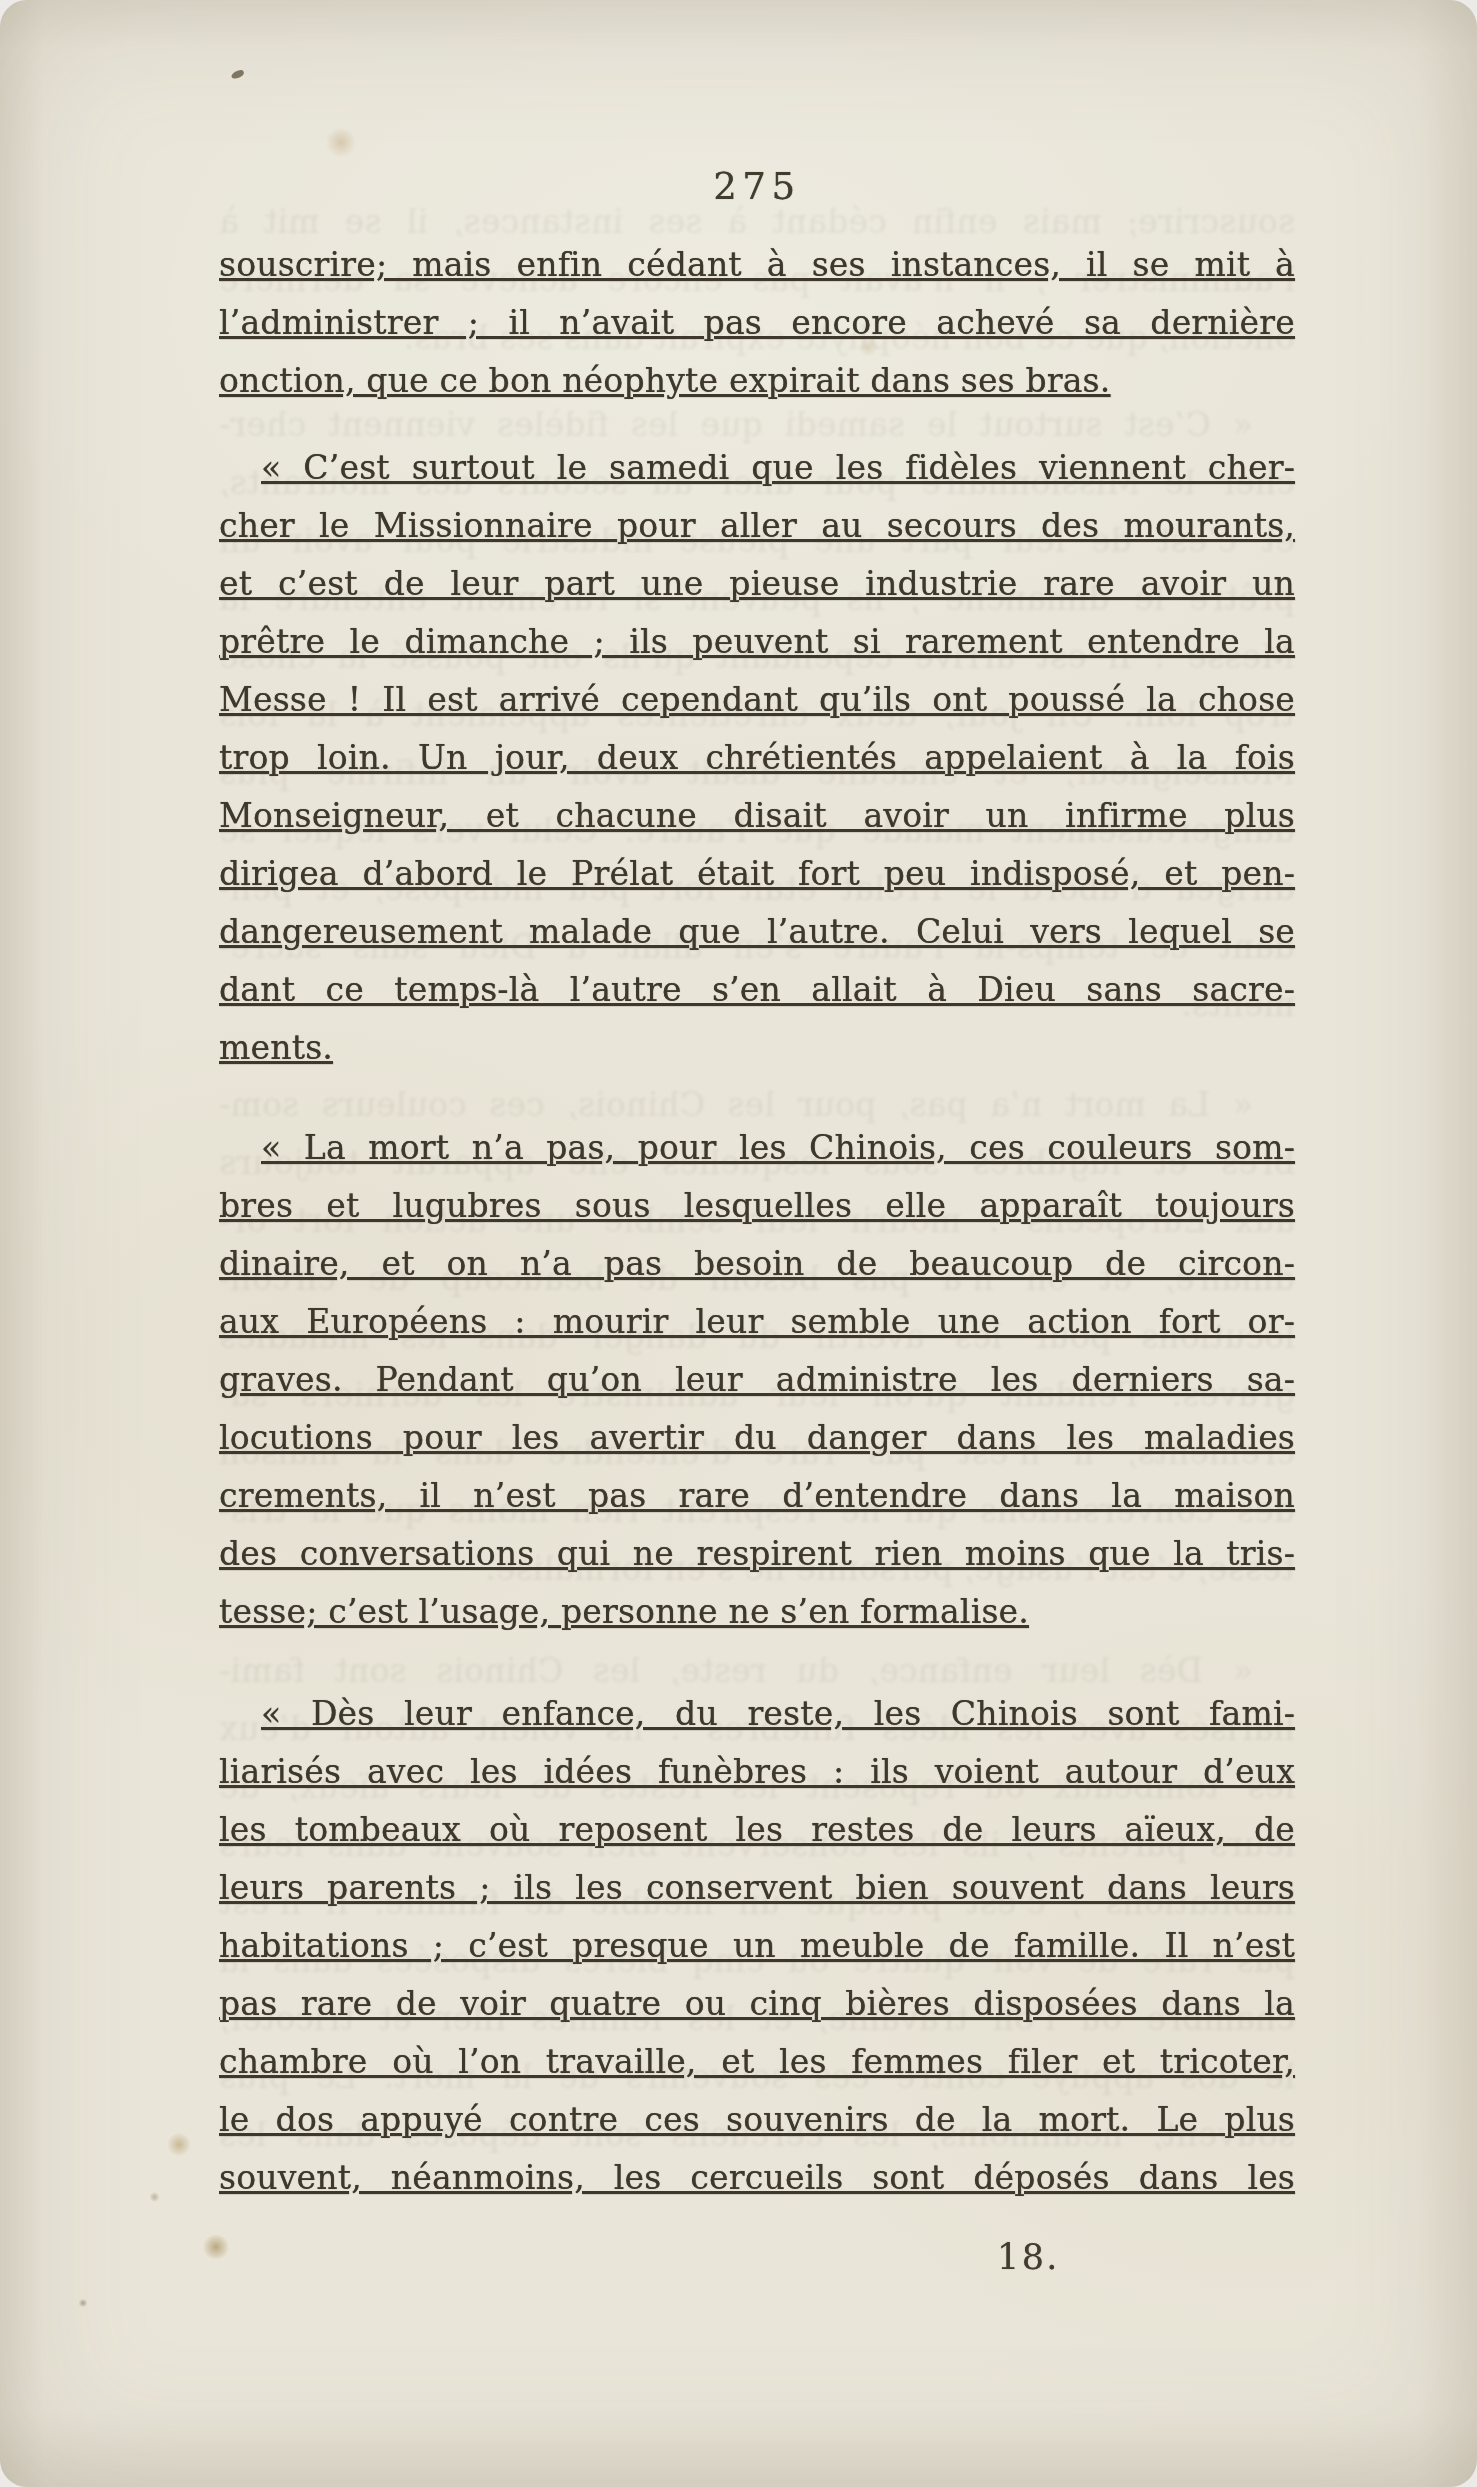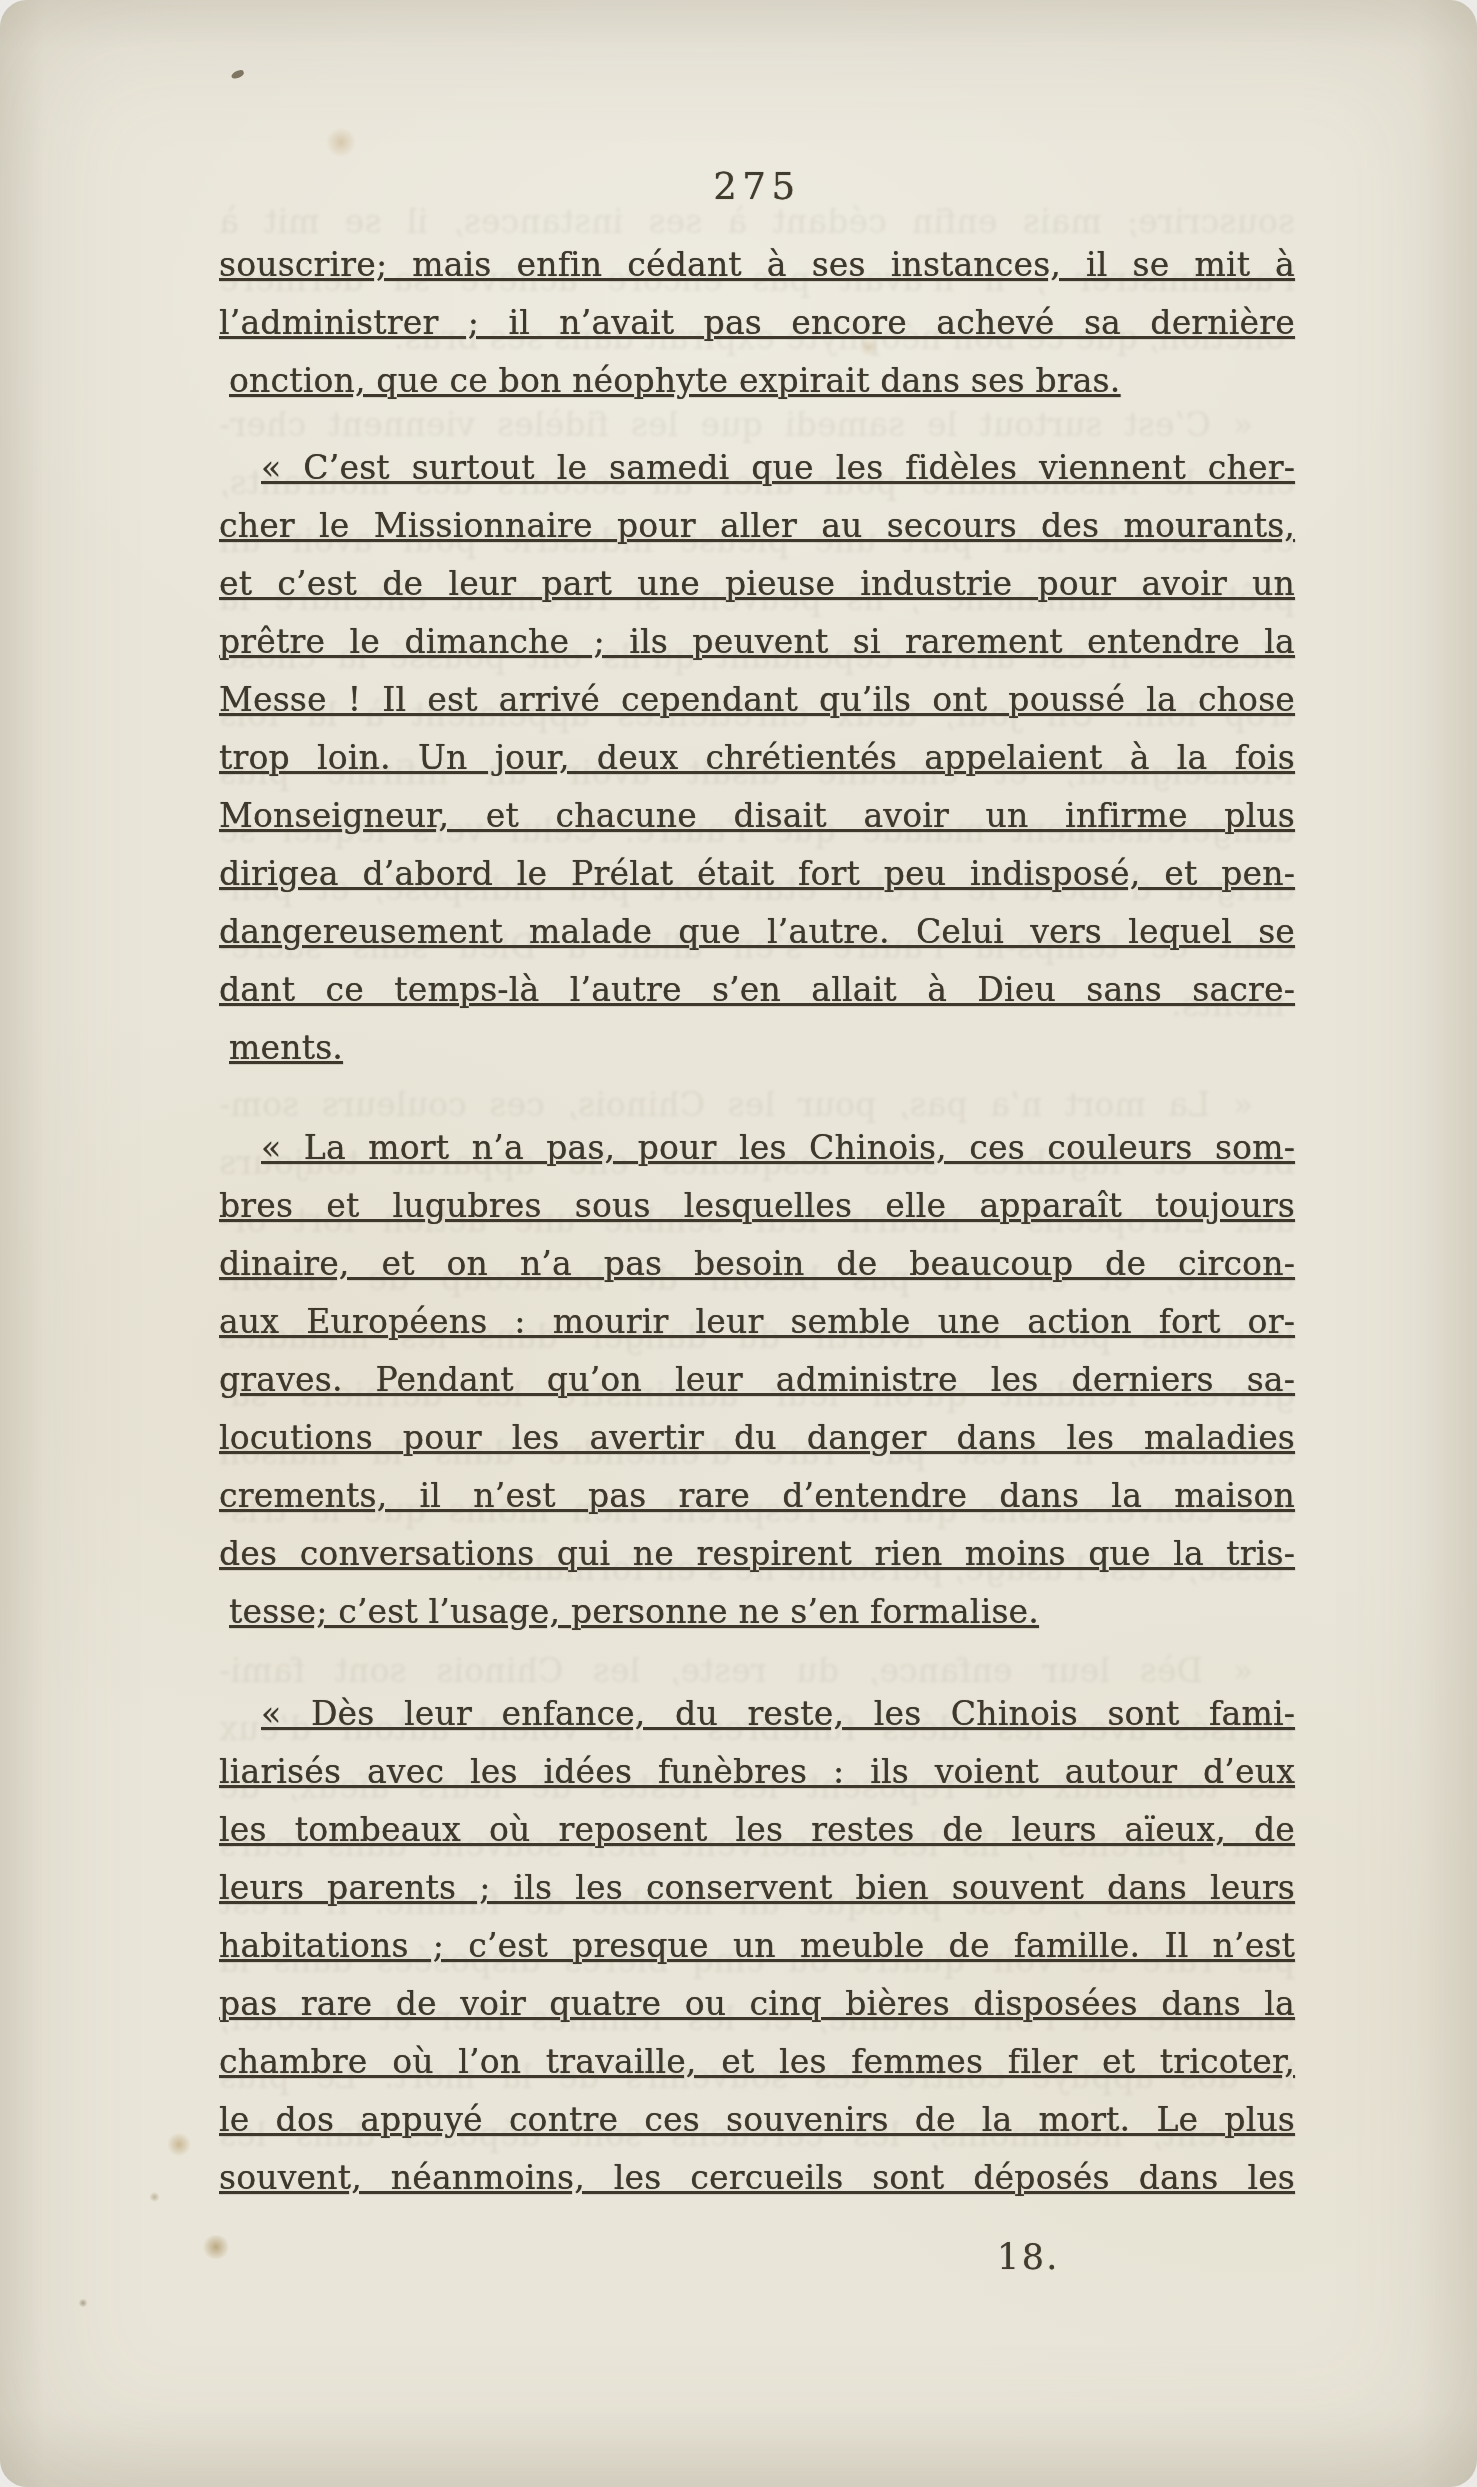--- a/index.html
+++ b/index.html
@@ -81,21 +81,21 @@
   .text-block .para:nth-of-type(2), .ghost-block .para:nth-of-type(2) { margin-top: 29px; }
   .text-block .para:nth-of-type(3), .ghost-block .para:nth-of-type(3) { margin-top: 42px; }
   .text-block .para:nth-of-type(4), .ghost-block .para:nth-of-type(4) { margin-top: 44px; }
 
   .line {
     text-align: justify;
     text-align-last: justify;
     white-space: normal;
     letter-spacing: 0.2px;
   }
-  .line.last { text-align-last: left; margin-left: 10px; }
+  .line.last { text-align-last: left; }
   .line.first-indent { padding-left: 42px; }
 
   .signature-mark {
     position: absolute;
     left: 997px;
     top: 2237px;
     font-size: 35px;
     letter-spacing: 2.4px;
     color: #423c2e;
     text-shadow: 0 0 0.8px rgba(62,56,43,0.65);
@@ -174,21 +174,21 @@
 
   <main class="text-block" id="text-block">
       <div class="para">
         <div class="line">souscrire; mais enfin cédant à ses instances, il se mit à</div>
         <div class="line">l’administrer ; il n’avait pas encore achevé sa dernière</div>
         <div class="line last">onction, que ce bon néophyte expirait dans ses bras.</div>
       </div>
       <div class="para">
         <div class="line first-indent">« C’est surtout le samedi que les fidèles viennent cher-</div>
         <div class="line">cher le Missionnaire pour aller au secours des mourants,</div>
-        <div class="line">et c’est de leur part une pieuse industrie pour avoir un</div>
+        <div class="line">et c’est de leur part une pieuse industrie rare avoir un</div>
         <div class="line">prêtre le dimanche ; ils peuvent si rarement entendre la</div>
         <div class="line">Messe ! Il est arrivé cependant qu’ils ont poussé la chose</div>
         <div class="line">trop loin. Un jour, deux chrétientés appelaient à la fois</div>
         <div class="line">Monseigneur, et chacune disait avoir un infirme plus</div>
         <div class="line">dirigea d’abord le Prélat était fort peu indisposé, et pen-</div>
         <div class="line">dangereusement malade que l’autre. Celui vers lequel se</div>
         <div class="line">dant ce temps-là l’autre s’en allait à Dieu sans sacre-</div>
         <div class="line last">ments.</div>
       </div>
       <div class="para">

